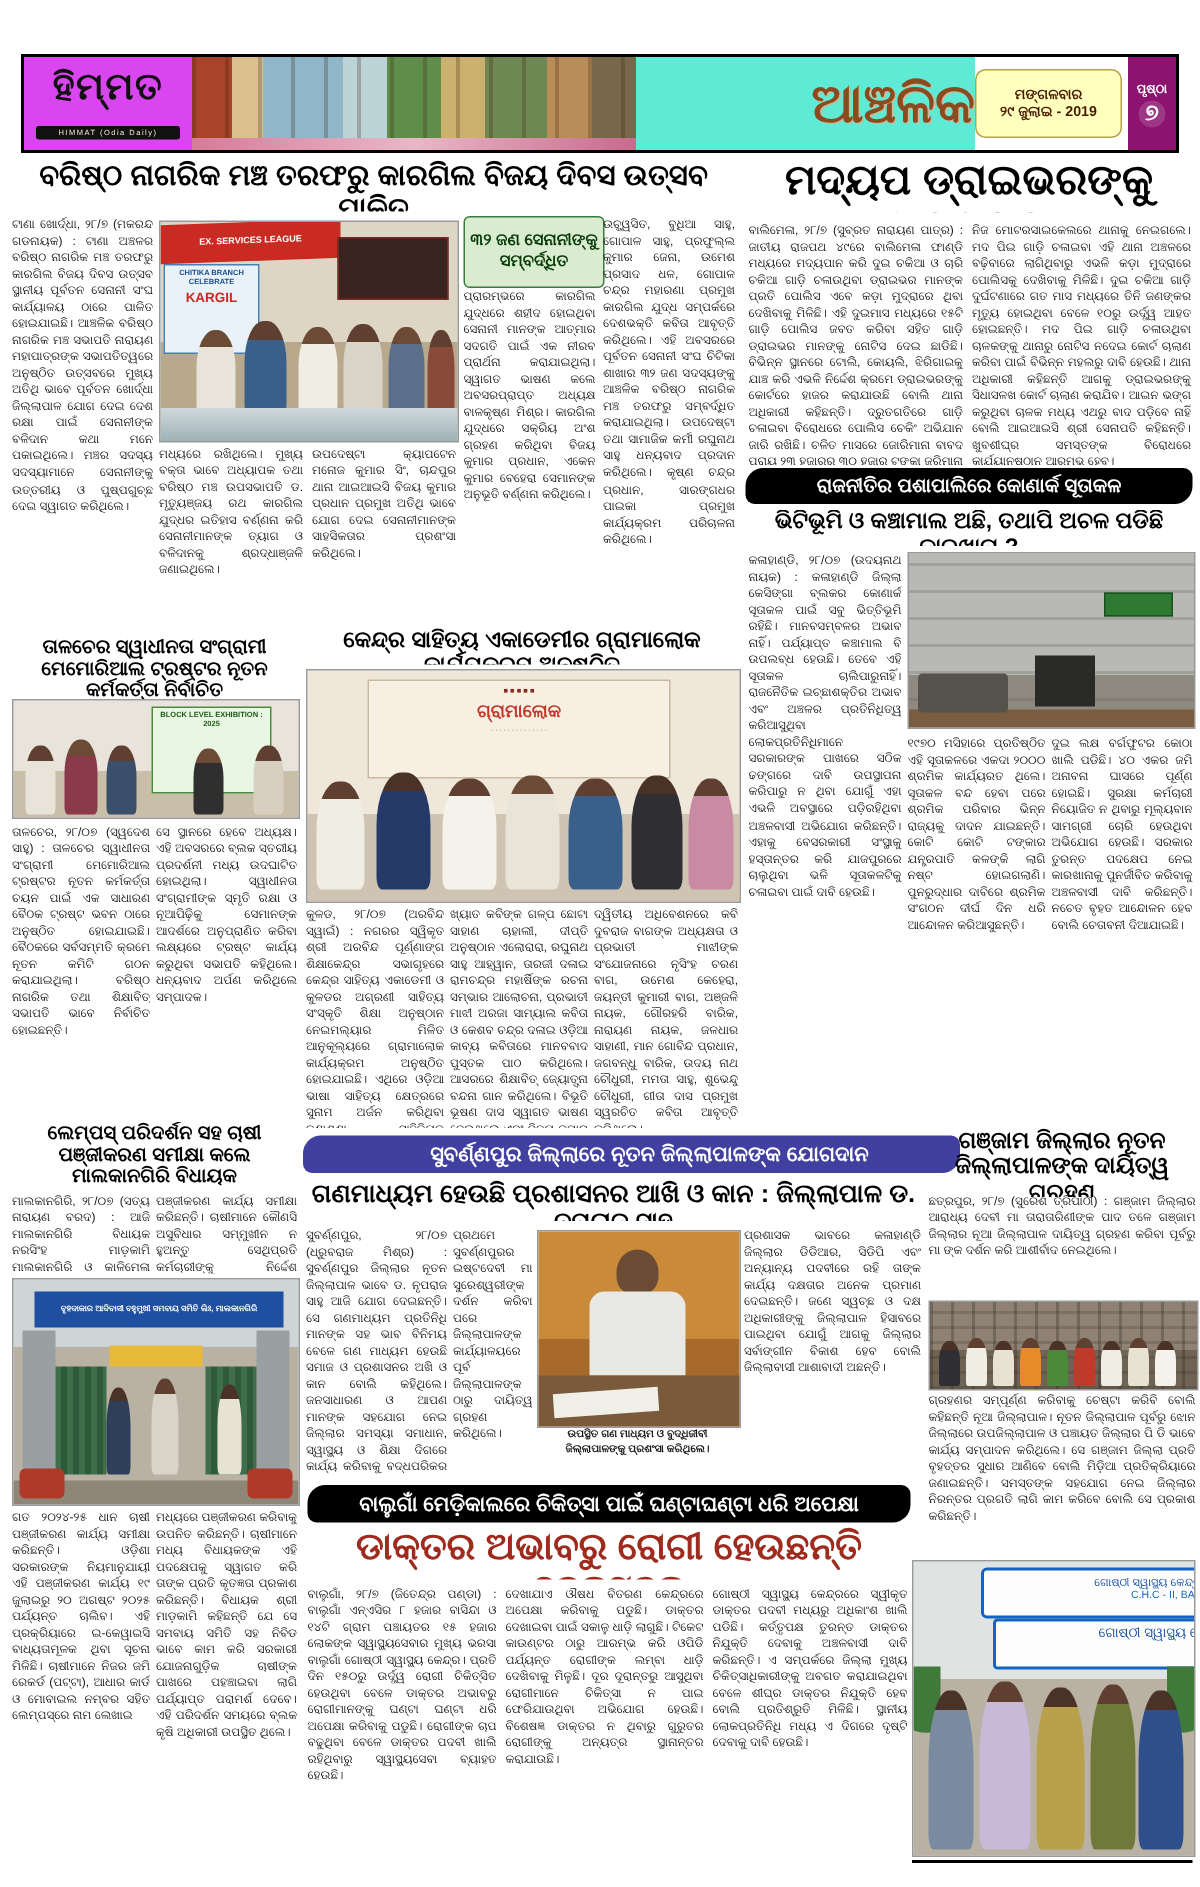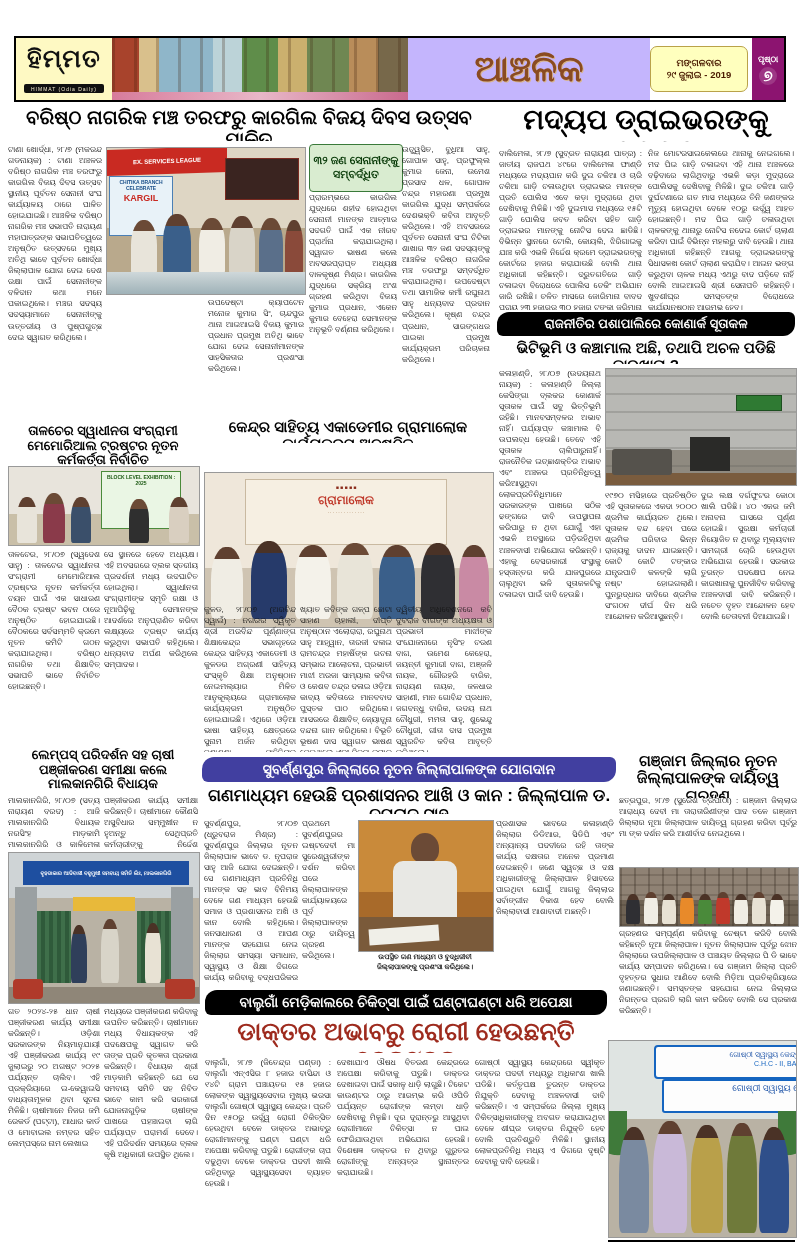--- a/index.html
+++ b/index.html
@@ -3,47 +3,47 @@
 <meta charset="utf-8">
 <style>
   html,body{margin:0;padding:0;background:#e8e8e8;font-family:"Liberation Sans",sans-serif;}
   #page{position:relative;width:800px;height:1258px;background:#ffffff;margin:0 auto;overflow:hidden;}
   .abs{position:absolute;}
   .col{font-size:8px;line-height:1.38;text-align:justify;color:#141414;overflow:hidden;word-break:break-word;}
   .hl{font-weight:bold;color:#000;line-height:1.12;overflow:hidden;}
   .center{text-align:center;}
   .kicker{color:#fff;font-weight:bold;display:flex;align-items:center;justify-content:center;overflow:hidden;}
   .kicker.red{background:#000000;border-radius:12px 6px 12px 6px;}
-  .kicker.blue{background:#413fa0;border-radius:12px 6px 12px 6px;}
+  .kicker.blue{background:#413fa0;border-radius:12px 6px 12px 6px;padding-left:24px;}
   .photo{position:absolute;overflow:hidden;border:1px solid #999;}
   .pp{position:absolute;border-radius:45% 45% 10% 10%;}
   .masthead{border:2px solid #000;display:flex;align-items:stretch;background:#fff;}
   .greenbox{background:#d9ecd0;border:1.5px solid #3a7a3a;border-radius:4px;font-weight:bold;color:#083a08;
             display:flex;align-items:center;justify-content:center;text-align:center;font-size:11px;line-height:1.25;padding:2px;}
   .maroon{color:#9e2b1e;}
   .signboard{background:#fdfdfd;border:2px solid #1565c0;color:#0d47a1;font-weight:normal;text-align:right;overflow:hidden;margin-left:37px;}
 </style>
 </head>
 <body>
 
 <div id="page">
 
   <div class="abs masthead" style="left:14px;top:36px;width:768px;height:62px;">
-    <div style="width:96px;background:#fef9c3;position:relative;flex:none;">
+    <div style="width:112px;background:#d946ef;position:relative;flex:none;">
       <div style="font-size:25px;font-weight:bold;color:#111;text-align:center;margin-top:6px;letter-spacing:1px;">ହିମ୍ମତ</div>
       <div style="position:absolute;left:8px;right:8px;bottom:7px;background:#111;border-radius:2px;height:9px;display:flex;align-items:center;justify-content:center;">
         <span style="color:#f4ebcf;font-size:5px;letter-spacing:1px;">HIMMAT (Odia Daily)</span>
       </div>
     </div>
     <div style="width:296px;flex:none;
          background:linear-gradient(90deg,#a8432c 0 9%,#d9c08c 9% 16%,#8fb6c9 16% 34%,#bcd3d8 34% 44%,#5f8d4a 44% 56%,#cbb06e 56% 66%,#6f8752 66% 80%,#b98d5a 80% 90%,#77684a 90% 100%);position:relative;">
       <div style="position:absolute;inset:0;background:repeating-linear-gradient(90deg,rgba(60,30,10,.25) 0 3px,transparent 3px 22px);"></div>
       <div style="position:absolute;left:0;right:0;bottom:0;height:8px;background:linear-gradient(90deg,#d77b9b,#e8b7c8,#c96a8e);"></div>
     </div>
-    <div style="flex:1;display:flex;align-items:center;justify-content:center;background:#c4b5fd;">
+    <div style="flex:1;display:flex;align-items:center;justify-content:flex-end;background:#5eead4;">
       <div style="font-size:36px;font-weight:bold;color:#8a4b21;text-shadow:1px 1px 0 #d8b48c;">ଆଞ୍ଚଳିକ</div>
     </div>
     <div style="flex:none;width:96px;margin:8px 4px 8px 0;background:#ffffbe;border:1px solid #b9a24a;border-radius:7px;display:flex;flex-direction:column;align-items:center;justify-content:center;">
       <div style="font-size:9.5px;font-weight:bold;color:#4a1a00;">ମଙ୍ଗଳବାର</div>
       <div style="font-size:9.5px;font-weight:bold;color:#4a1a00;">୨୯ ଜୁଲାଇ - 2019</div>
     </div>
     <div style="flex:none;width:32px;background:#8c1470;display:flex;flex-direction:column;align-items:center;justify-content:center;gap:2px;">
       <div style="font-size:8.5px;color:#fff;font-weight:bold;">ପୃଷ୍ଠା</div>
       <div style="font-size:15px;color:#fff;font-weight:bold;background:rgba(255,255,255,.15);border-radius:50%;width:18px;height:18px;display:flex;align-items:center;justify-content:center;">୭</div>
     </div>
@@ -63,20 +63,21 @@
     <div>
       <div class="pp" style="left:24px;top:72px;width:26px;height:56px;background:linear-gradient(#6b4a36 0 20%,#e8e4da 20% 100%);"></div>
       <div class="pp" style="left:56px;top:66px;width:28px;height:62px;background:linear-gradient(#5f4030 0 20%,#3a5f8a 20% 100%);"></div>
       <div class="pp" style="left:92px;top:70px;width:26px;height:58px;background:linear-gradient(#6b4a36 0 20%,#f0ede4 20% 100%);"></div>
       <div class="pp" style="left:122px;top:68px;width:26px;height:60px;background:linear-gradient(#5f4030 0 20%,#d9d4c8 20% 100%);"></div>
       <div class="pp" style="left:152px;top:70px;width:24px;height:58px;background:linear-gradient(#6b4a36 0 20%,#5a6f8a 20% 100%);"></div>
       <div class="pp" style="left:178px;top:72px;width:18px;height:56px;background:linear-gradient(#5f4030 0 20%,#8a4a3a 20% 100%);"></div>
     </div>
     <div style="position:absolute;left:0;right:0;bottom:0;height:22px;background:linear-gradient(#cfd8da,#9fb2b8);"></div>
   </div>
+  <div class="abs col" style="left:106px;top:297px;width:96px;height:122px;">ମଧ୍ୟରେ ରଖିଥିଲେ। ମୁଖ୍ୟ ବକ୍ତା ଭାବେ ଅଧ୍ୟାପକ ତଥା ବରିଷ୍ଠ ମଞ୍ଚ ଉପସଭାପତି ଡ. ମୃତ୍ୟୁଞ୍ଜୟ ରଥ କାରଗିଲ ଯୁଦ୍ଧର ଇତିହାସ ବର୍ଣ୍ଣନା କରି ସେନାନୀମାନଙ୍କ ତ୍ୟାଗ ଓ ବଳିଦାନକୁ ଶ୍ରଦ୍ଧାଞ୍ଜଳି ଜଣାଇଥିଲେ।</div>
   <div class="abs col" style="left:208px;top:297px;width:96px;height:122px;">ଉପଦେଷ୍ଟା କ୍ୟାପଟେନ ମନୋଜ କୁମାର ସିଂ, ଚାନ୍ଦପୁର ଥାନା ଆଇଆଇସି ବିଜୟ କୁମାର ପ୍ରଧାନ ପ୍ରମୁଖ ଅତିଥି ଭାବେ ଯୋଗ ଦେଇ ସେନାନୀମାନଙ୍କ ସାହସିକତାର ପ୍ରଶଂସା କରିଥିଲେ।</div>
   <div class="abs greenbox" style="left:309px;top:144px;width:88px;height:42px;">୩୨ ଜଣ ସେନାନୀଙ୍କୁ ସମ୍ବର୍ଦ୍ଧିତ</div>
   <div class="abs col" style="left:309px;top:192px;width:88px;height:228px;">ପ୍ରାରମ୍ଭରେ କାରଗିଲ ଯୁଦ୍ଧରେ ଶହୀଦ ହୋଇଥିବା ସେନାନୀ ମାନଙ୍କ ଆତ୍ମାର ସଦଗତି ପାଇଁ ଏକ ନୀରବ ପ୍ରାର୍ଥନା କରାଯାଇଥିଲା। ସ୍ୱାଗତ ଭାଷଣ କଲେ ଅବସରପ୍ରାପ୍ତ ଅଧ୍ୟକ୍ଷ ବାଳକୃଷ୍ଣ ମିଶ୍ର। କାରଗିଲ ଯୁଦ୍ଧରେ ସକ୍ରିୟ ଅଂଶ ଗ୍ରହଣ କରିଥିବା ବିଜୟ କୁମାର ପ୍ରଧାନ, ଏକେନ କୁମାର ବେହେରା ସେମାନଙ୍କ ଅନୁଭୂତି ବର୍ଣ୍ଣନା କରିଥିଲେ।</div>
   <div class="abs col" style="left:402px;top:144px;width:88px;height:276px;">ଉଚ୍ଛ୍ୱସିତ, ବୁଧିଆ ସାହୁ, ଗୋପାଳ ସାହୁ, ପ୍ରଫୁଲ୍ଲ କୁମାର ଜେନା, ଉମେଶ ପ୍ରସାଦ ଧଳ, ଗୋପାଳ ଚନ୍ଦ୍ର ମହାରଣା ପ୍ରମୁଖ କାରଗିଲ ଯୁଦ୍ଧ ସମ୍ପର୍କରେ ଦେଶଭକ୍ତି କବିତା ଆବୃତ୍ତି କରିଥିଲେ। ଏହି ଅବସରରେ ପୂର୍ବତନ ସେନାନୀ ସଂଘ ଚିଟିକା ଶାଖାର ୩୨ ଜଣ ସଦସ୍ୟଙ୍କୁ ଆଞ୍ଚଳିକ ବରିଷ୍ଠ ନାଗରିକ ମଞ୍ଚ ତରଫରୁ ସମ୍ବର୍ଦ୍ଧିତ କରାଯାଇଥିଲା। ଉପଦେଷ୍ଟା ତଥା ସାମାଜିକ କର୍ମୀ ରଘୁନାଥ ସାହୁ ଧନ୍ୟବାଦ ପ୍ରଦାନ କରିଥିଲେ। କୃଷ୍ଣ ଚନ୍ଦ୍ର ପ୍ରଧାନ, ସାରଙ୍ଗଧର ପାଇକା ପ୍ରମୁଖ କାର୍ଯ୍ୟକ୍ରମ ପରିଚାଳନା କରିଥିଲେ।</div>
 
   <div class="abs hl center" style="left:496px;top:104px;width:300px;height:38px;font-size:28px;">ମଦ୍ୟପ ଡ୍ରାଇଭରଙ୍କୁ ଧରପଗଡ଼</div>
   <div class="abs col" style="left:499px;top:148px;width:143px;height:162px;">ବାଲିମେଳା, ୨୮/୭ (ସୁବ୍ରତ ନାରାୟଣ ପାତ୍ର) : ଜାତୀୟ ରାଜପଥ ୪୯ରେ ବାଲିମେଳା ଫାଣ୍ଡି ମଧ୍ୟରେ ମଦ୍ୟପାନ କରି ଦୁଇ ଚକିଆ ଓ ଚାରି ଚକିଆ ଗାଡ଼ି ଚଳାଉଥିବା ଡ୍ରାଇଭର ମାନଙ୍କ ପ୍ରତି ପୋଲିସ ଏବେ କଡ଼ା ମୁଦ୍ରାରେ ଥିବା ଦେଖିବାକୁ ମିଳିଛି। ଏହି ଦୁଇମାସ ମଧ୍ୟରେ ୧୫ଟି ଗାଡ଼ି ପୋଲିସ ଜବତ କରିବା ସହିତ ଗାଡ଼ି ଡ୍ରାଇଭର ମାନଙ୍କୁ ନୋଟିସ ଦେଇ ଛାଡିଛି। ବିଭିନ୍ନ ସ୍ଥାନରେ ଟୋଲି, କୋୟଲି, ଝିରିଗାଇକୁ ଯାଞ୍ଚ କରି ଏଭଳି ନିର୍ଦ୍ଦେଶ କ୍ରମେ ଡ୍ରାଇଭରଙ୍କୁ କୋର୍ଟରେ ହାଜର କରାଯାଉଛି ବୋଲି ଥାନା ଅଧିକାରୀ କହିଛନ୍ତି। ଦ୍ରୁତଗତିରେ ଗାଡ଼ି ଚଳାଇବା ବିରୋଧରେ ପୋଲିସ ଚେକିଂ ଅଭିଯାନ ଜାରି ରଖିଛି। ଚଳିତ ମାସରେ ଜୋରିମାନା ବାବଦ ପ୍ରାୟ ୨୩ ହଜାରରୁ ୩୦ ହଜାର ଟଙ୍କା ଜରିମାନା ଆଦାୟ ହୋଇଛି।</div>
   <div class="abs col" style="left:648px;top:148px;width:146px;height:162px;">ନିଜ ମୋଟରସାଇକେଲରେ ଥାନାକୁ ନେଇଗଲେ। ମଦ ପିଇ ଗାଡ଼ି ଚଳାଇବା ଏହି ଥାନା ଅଞ୍ଚଳରେ ବଢ଼ିବାରେ ଲାଗିଥିବାରୁ ଏଭଳି କଡ଼ା ମୁଦ୍ରାରେ ପୋଲିସକୁ ଦେଖିବାକୁ ମିଳିଛି। ଦୁଇ ଚକିଆ ଗାଡ଼ି ଦୁର୍ଘଟଣାରେ ଗତ ମାସ ମଧ୍ୟରେ ତିନି ଜଣଙ୍କର ମୃତ୍ୟୁ ହୋଇଥିବା ବେଳେ ୧୦ରୁ ଉର୍ଦ୍ଧ୍ୱ ଆହତ ହୋଇଛନ୍ତି। ମଦ ପିଇ ଗାଡ଼ି ଚଳାଉଥିବା ଚାଳକଙ୍କୁ ଥାନାରୁ ନୋଟିସ ନଦେଇ କୋର୍ଟ ଚାଲାଣ କରିବା ପାଇଁ ବିଭିନ୍ନ ମହଲରୁ ଦାବି ହେଉଛି। ଥାନା ଅଧିକାରୀ କହିଛନ୍ତି ଆଗକୁ ଡ୍ରାଇଭରଙ୍କୁ ସିଧାସଳଖ କୋର୍ଟ ଚାଲାଣ କରାଯିବ। ଆଇନ ଭଙ୍ଗ କରୁଥିବା ଚାଳକ ମଧ୍ୟ ଏଥରୁ ବାଦ ପଡ଼ିବେ ନାହିଁ ବୋଲି ଆଇଆଇସି ଶ୍ରୀ ସେନାପତି କହିଛନ୍ତି। ଖୁବଶୀଘ୍ର ସମସ୍ତଙ୍କ ବିରୋଧରେ କାର୍ଯ୍ୟାନୁଷ୍ଠାନ ଆରମ୍ଭ ହେବ।</div>
 
   <div class="abs kicker red" style="left:497px;top:312px;width:298px;height:24px;font-size:13px;">
@@ -104,21 +105,21 @@
       <div class="pp" style="left:34px;top:26px;width:22px;height:50px;background:linear-gradient(#6b4a36 0 22%,#8a3a4a 22% 100%);"></div>
       <div class="pp" style="left:62px;top:30px;width:20px;height:46px;background:linear-gradient(#5f4030 0 22%,#3a4f6a 22% 100%);"></div>
       <div class="pp" style="left:120px;top:32px;width:20px;height:44px;background:linear-gradient(#6b4a36 0 22%,#2f2f2f 22% 100%);"></div>
       <div class="pp" style="left:160px;top:30px;width:20px;height:46px;background:linear-gradient(#5f4030 0 22%,#d9cfc0 22% 100%);"></div>
     </div>
   </div>
   <div class="abs col" style="left:8px;top:549px;width:92px;height:194px;">ତାଳଚେର, ୨୮/୦୭ (ସ୍ୱଦେଶ ସାହୁ) : ତାଳଚେର ସ୍ୱାଧୀନତା ସଂଗ୍ରାମୀ ମେମୋରିଆଲ ଟ୍ରଷ୍ଟର ନୂତନ କର୍ମକର୍ତ୍ତା ଚୟନ ପାଇଁ ଏକ ସାଧାରଣ ବୈଠକ ଟ୍ରଷ୍ଟ ଭବନ ଠାରେ ଅନୁଷ୍ଠିତ ହୋଇଯାଇଛି। ବୈଠକରେ ସର୍ବସମ୍ମତି କ୍ରମେ ନୂତନ କମିଟି ଗଠନ କରାଯାଇଥିଲା। ବରିଷ୍ଠ ନାଗରିକ ତଥା ଶିକ୍ଷାବିତ୍ ସଭାପତି ଭାବେ ନିର୍ବାଚିତ ହୋଇଛନ୍ତି।</div>
   <div class="abs col" style="left:104px;top:549px;width:94px;height:194px;">ସେ ସ୍ଥାନରେ ହେବେ ଅଧ୍ୟକ୍ଷ। ଏହି ଅବସରରେ ବ୍ଲକ ସ୍ତରୀୟ ପ୍ରଦର୍ଶନୀ ମଧ୍ୟ ଉଦଘାଟିତ ହୋଇଥିଲା। ସ୍ୱାଧୀନତା ସଂଗ୍ରାମୀଙ୍କ ସ୍ମୃତି ରକ୍ଷା ଓ ନୂଆପିଢ଼ିକୁ ସେମାନଙ୍କ ଆଦର୍ଶରେ ଅନୁପ୍ରାଣିତ କରିବା ଲକ୍ଷ୍ୟରେ ଟ୍ରଷ୍ଟ କାର୍ଯ୍ୟ କରୁଥିବା ସଭାପତି କହିଥିଲେ। ଧନ୍ୟବାଦ ଅର୍ପଣ କରିଥିଲେ ସମ୍ପାଦକ।</div>
 
   <div class="abs hl center" style="left:202px;top:419px;width:292px;height:24px;font-size:15px;">କେନ୍ଦ୍ର ସାହିତ୍ୟ ଏକାଡେମୀର ଗ୍ରାମାଲୋକ କାର୍ଯ୍ୟକ୍ରମ ଅନୁଷ୍ଠିତ</div>
-  <div class="photo" style="left:204px;top:472px;width:288px;height:154px;background:linear-gradient(#efe7da 0 62%,#cfc4b2 62% 100%);">
+  <div class="photo" style="left:204px;top:446px;width:288px;height:154px;background:linear-gradient(#efe7da 0 62%,#cfc4b2 62% 100%);">
     <div style="position:absolute;left:40px;top:6px;width:200px;height:64px;background:#f6efe2;border:1px solid #c9b9a0;text-align:center;overflow:hidden;">
       <div style="font-size:5px;color:#8a2a1a;margin-top:4px;">■ ■ ■ ■ ■</div>
       <div style="font-size:12px;font-weight:bold;color:#c0392b;margin-top:3px;">ଗ୍ରାମାଲୋକ</div>
       <div style="font-size:4.5px;color:#8a5a2a;margin-top:3px;">· · · · · · · · · · · · · ·</div>
     </div>
     <div>
       <div class="pp" style="left:6px;top:74px;width:32px;height:72px;background:linear-gradient(#5f4030 0 16%,#f0ede4 16% 100%);"></div>
       <div class="pp" style="left:46px;top:68px;width:36px;height:78px;background:linear-gradient(#4a3226 0 16%,#263a6a 16% 100%);"></div>
       <div class="pp" style="left:90px;top:72px;width:36px;height:74px;background:linear-gradient(#5f4030 0 16%,#f4f2ea 16% 100%);"></div>
       <div class="pp" style="left:132px;top:70px;width:36px;height:76px;background:linear-gradient(#6b4a36 0 16%,#e8e4d8 16% 100%);"></div>

